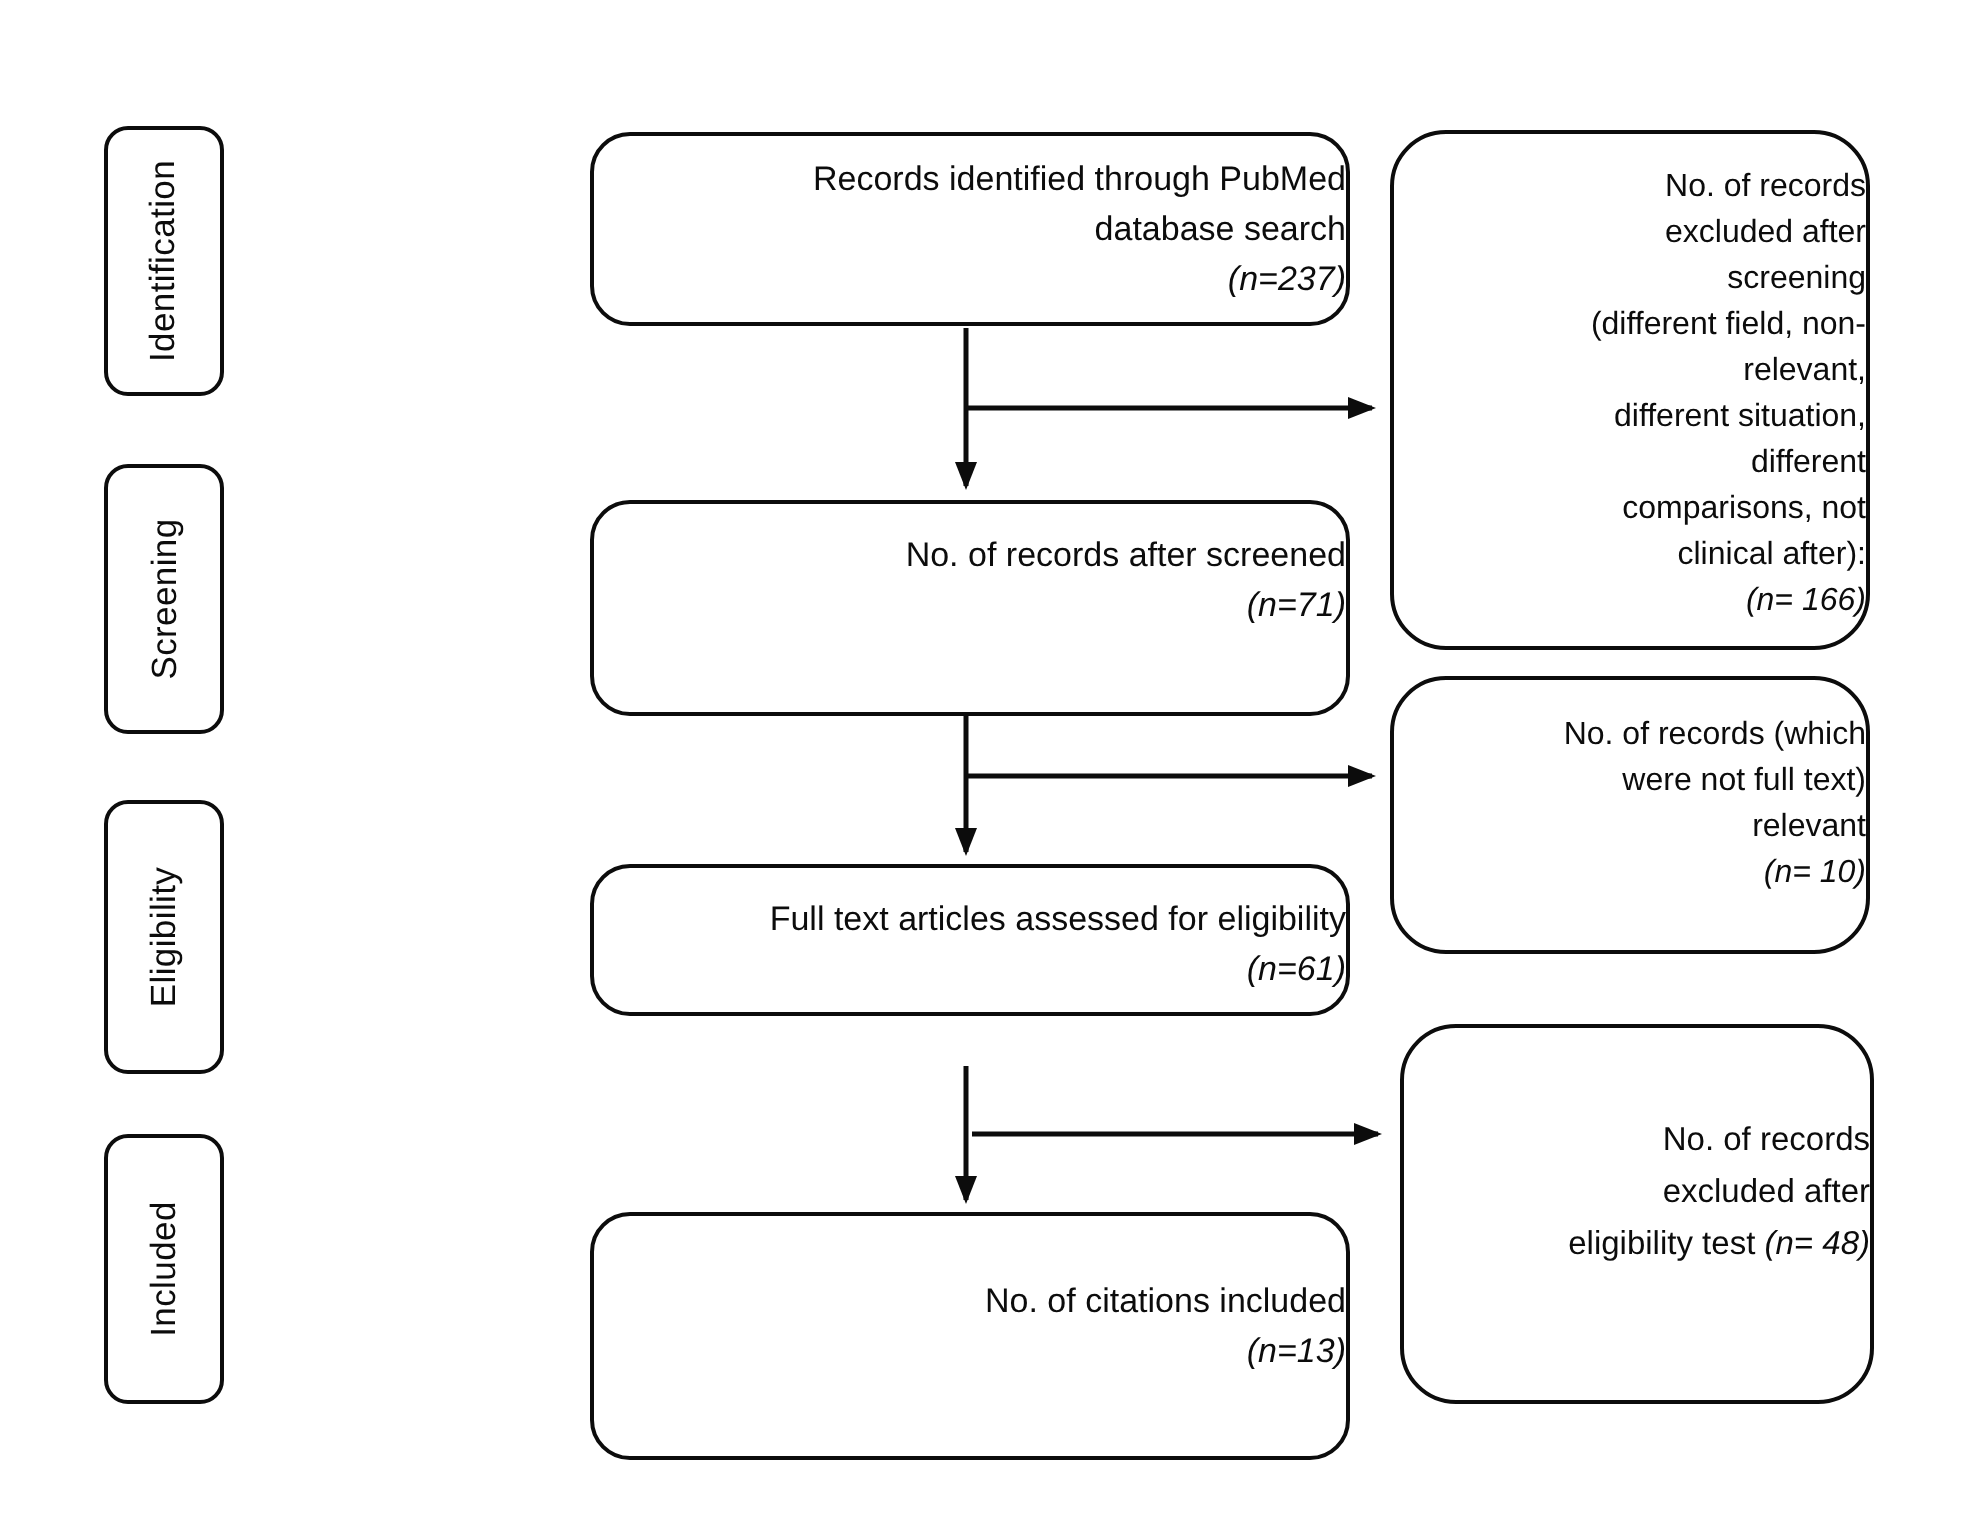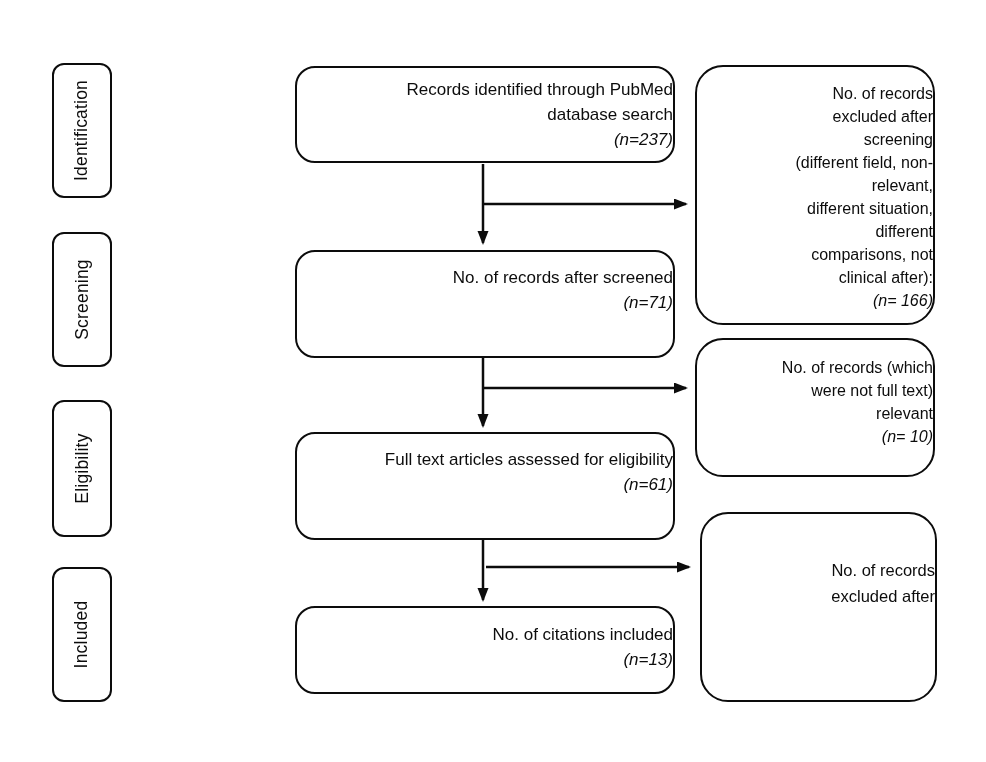--- a/index.html
+++ b/index.html
@@ -46,22 +46,22 @@
   
   .main {
     left: 295px;
     width: 380px;
     border-radius: 20px;
     font-size: 17px;
     line-height: 25px;
   }
   .main-1 { top: 66px;  height: 97px;  padding-top: 9px;  }
   .main-2 { top: 250px; height: 108px; padding-top: 13px; }
-  .main-3 { top: 432px; height: 108px; padding-top: 13px; }
-  .main-4 { top: 606px; height: 88px; padding-top: 14px; }
+  .main-3 { top: 432px; height: 76px; padding-top: 13px; }
+  .main-4 { top: 606px; height: 124px; padding-top: 30px; }
 
   
   .side {
     left: 695px;
     width: 240px;
     border-radius: 28px;
     font-size: 16px;
     line-height: 23px;
   }
   .side-1 { top: 65px;  height: 260px; padding-top: 15px; }
@@ -142,15 +142,16 @@
   </div>
   <div class="box side side-2">
     <div>No. of records (which</div>
     <div>were not full text)</div>
     <div>relevant</div>
     <div class="n">(n= 10)</div>
   </div>
   <div class="box side side-3">
     <div>No. of records</div>
     <div>excluded after</div>
+    <div><span>eligibility test</span> <span class="n">(n= 48)</span></div>
   </div>
 
 </div>
 
 </body></html>

